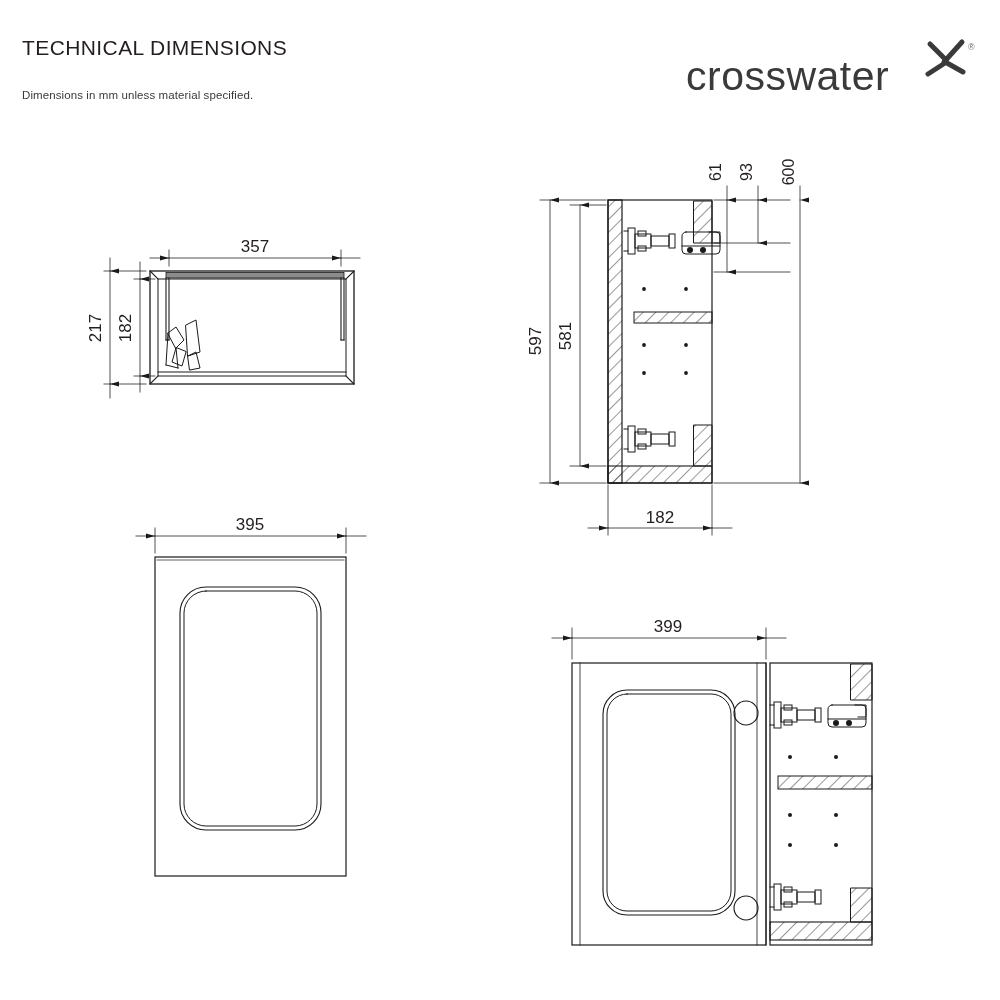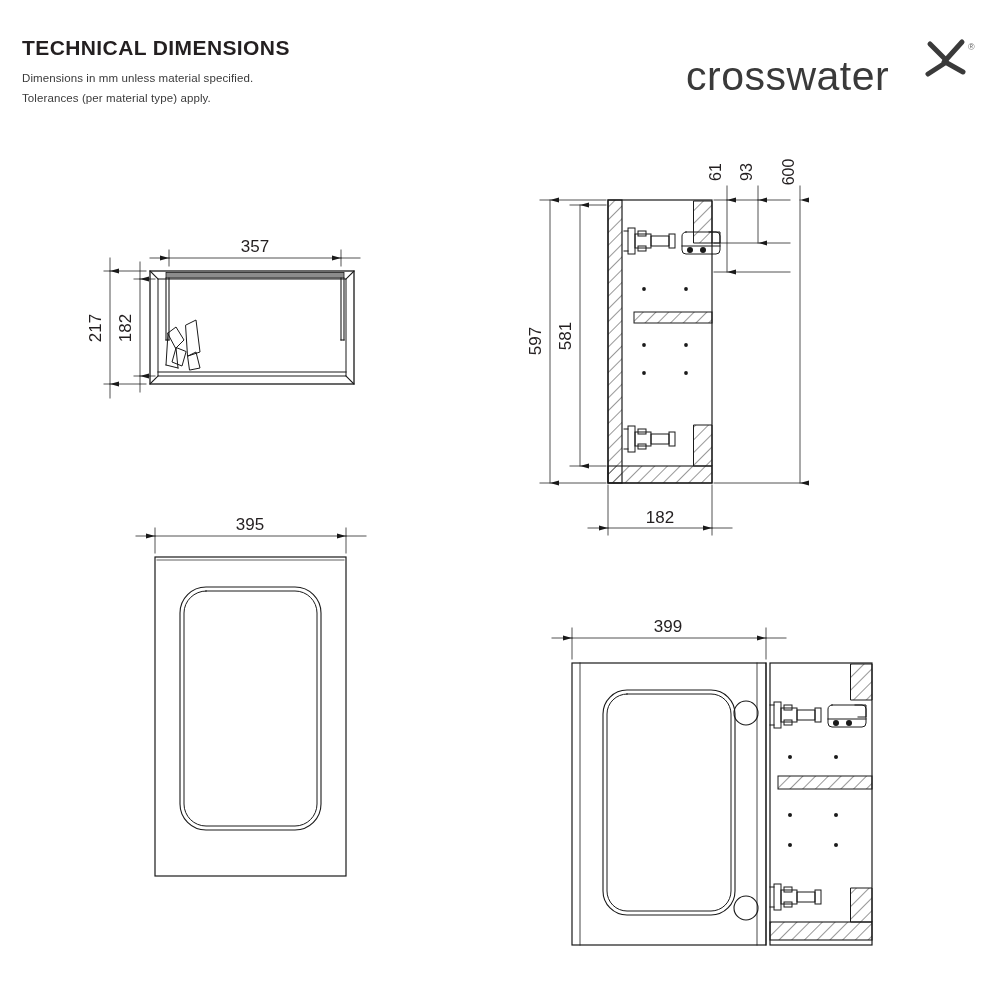--- a/index.html
+++ b/index.html
@@ -24,24 +24,24 @@
 
   
   .header-block {
     position: absolute;
     left: 22px;
     top: 36px;
     width: 620px;
   }
   .doc-title {
     font-size: 21px;
-    font-weight: bold;
+    font-weight: normal;
     letter-spacing: 0.4px;
     color: #231f20;
-    margin: 0 0 9px 0;
+    margin: 0 0 26px 0;
     line-height: 1.1;
   }
   .doc-note {
     font-size: 11.5px;
     color: #3a3a3a;
     line-height: 1.75;
     margin: 0;
     letter-spacing: 0.1px;
   }
 
@@ -66,21 +66,20 @@
   }
 </style>
 </head>
 <body>
 
 <div id="page">
 
   <div class="header-block">
     <div class="doc-title">TECHNICAL DIMENSIONS</div>
     <div class="doc-note">Dimensions in mm unless material specified.</div>
-    <div class="doc-note">Tolerances (per material type) apply.</div>
   </div>
 
   <div class="logo-block">
     <svg class="logo-svg" width="300" height="70" viewBox="0 0 300 70">
 
       <text x="8" y="54" font-family="'Liberation Sans', sans-serif" font-size="41" letter-spacing="0.5" fill="#3a3a3a">crosswater</text>
 
       <g fill="none" stroke="#3a3a3a" stroke-width="5" stroke-linecap="round">
         <path d="M252 8 L268 24"></path>
         <path d="M284 6 L266 26"></path>

